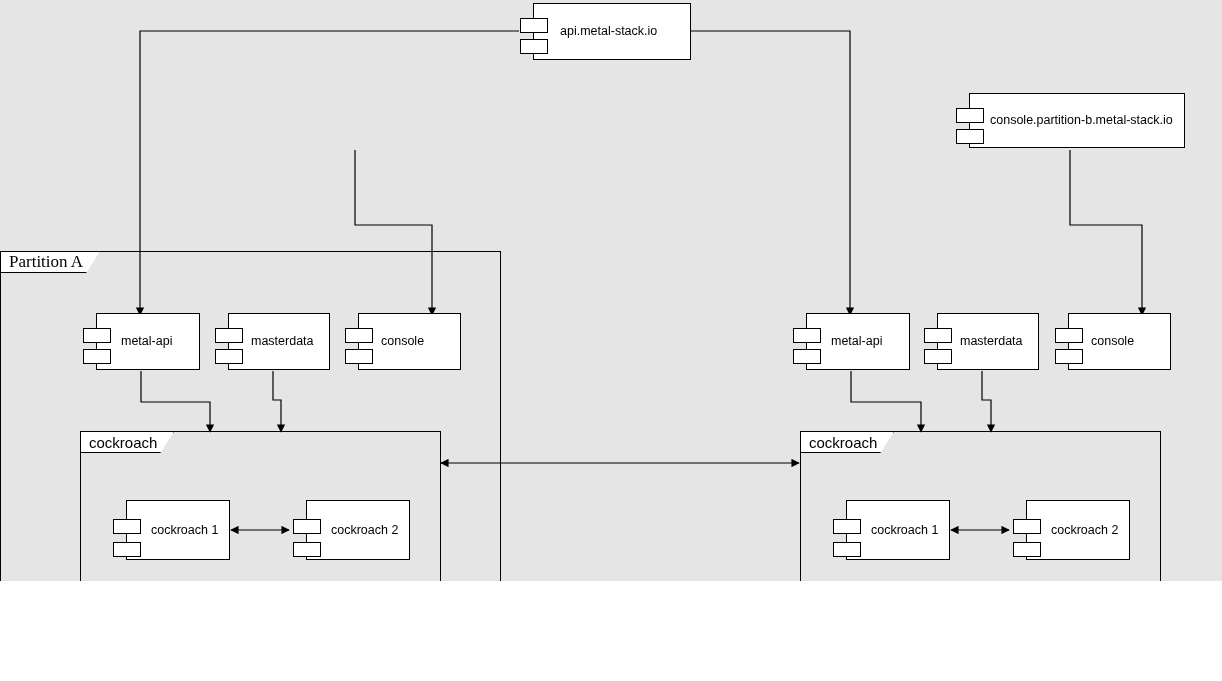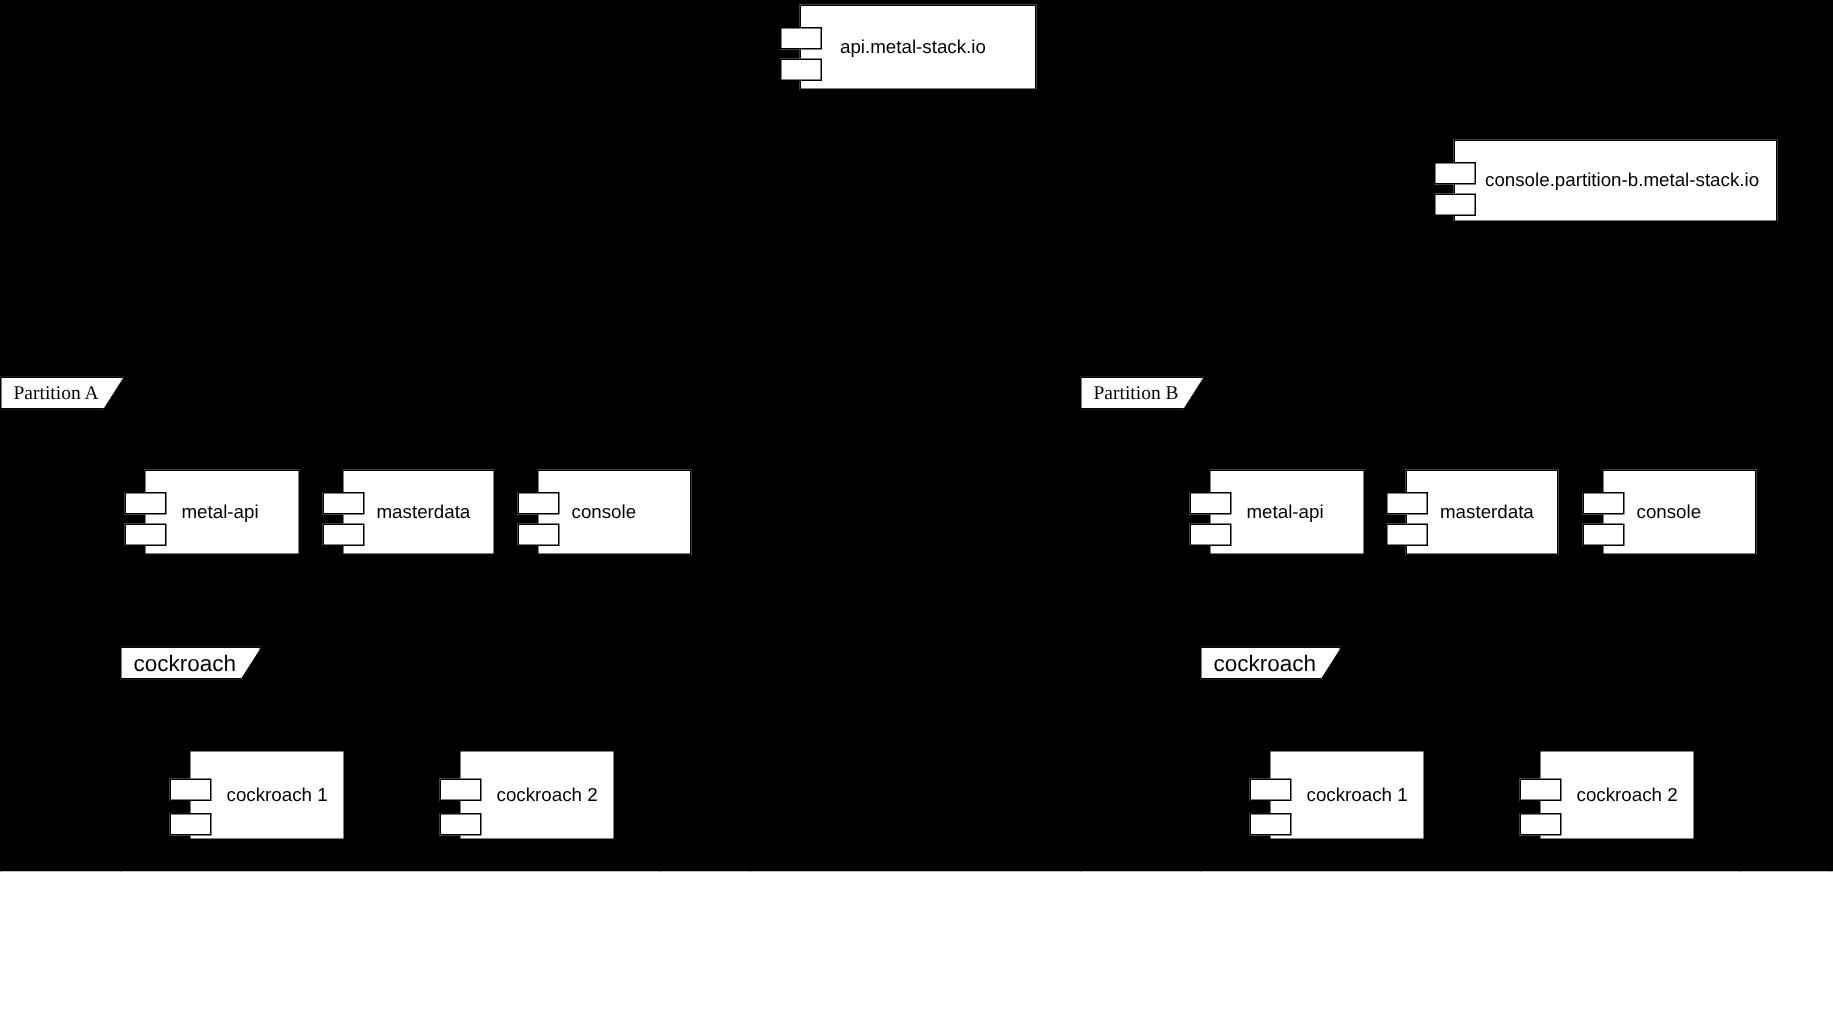--- a/index.html
+++ b/index.html
@@ -5,21 +5,21 @@
 <style>
   html, body {
     margin: 0;
     padding: 0;
     background: #ffffff;
   }
   #canvas {
     position: relative;
     width: 1222px;
     height: 581px;
-    background: #000000;
+    background: #e5e5e5;
     font-family: "Liberation Sans", sans-serif;
     overflow: hidden;
   }
   #wires {
     position: absolute;
     left: 0;
     top: 0;
     width: 1222px;
     height: 681px;
     pointer-events: none;
@@ -42,21 +42,21 @@
     background: #ffffff;
     display: flex;
     align-items: center;
     padding: 0 16px 0 8px;
     -webkit-clip-path: polygon(0 0, 100% 0, calc(100% - 14px) 100%, 0 100%);
     clip-path: polygon(0 0, 100% 0, calc(100% - 14px) 100%, 0 100%);
     white-space: nowrap;
   }
   .frame-tab.serif .frame-tab-text {
     font-family: "Liberation Serif", serif;
-    font-size: 13px;
+    font-size: 17px;
     color: #000000;
   }
   .frame-tab.sans .frame-tab-text {
     font-family: "Liberation Sans", sans-serif;
     font-size: 15px;
     color: #000000;
   }
 
   
   .component {
@@ -177,25 +177,20 @@
     <span class="comp-icon bot"></span>
     <span class="component-label">cockroach 1</span>
   </div>
 
   <div class="component" style="left:306px; top:500px; width:104px; height:60px; padding-left:24px;">
     <span class="comp-icon top"></span>
     <span class="comp-icon bot"></span>
     <span class="component-label">cockroach 2</span>
   </div>
 
-  <div class="frame" style="left:720px; top:251px; width:501px; height:430px;">
-    <div class="frame-tab serif">
-      <span class="frame-tab-text">Partition B</span>
-    </div>
-  </div>
 
   <div class="component" style="left:806px; top:313px; width:104px; height:57px; padding-left:24px;">
     <span class="comp-icon top small"></span>
     <span class="comp-icon bot small"></span>
     <span class="component-label">metal-api</span>
   </div>
 
   <div class="component" style="left:937px; top:313px; width:102px; height:57px; padding-left:22px;">
     <span class="comp-icon top small"></span>
     <span class="comp-icon bot small"></span>

